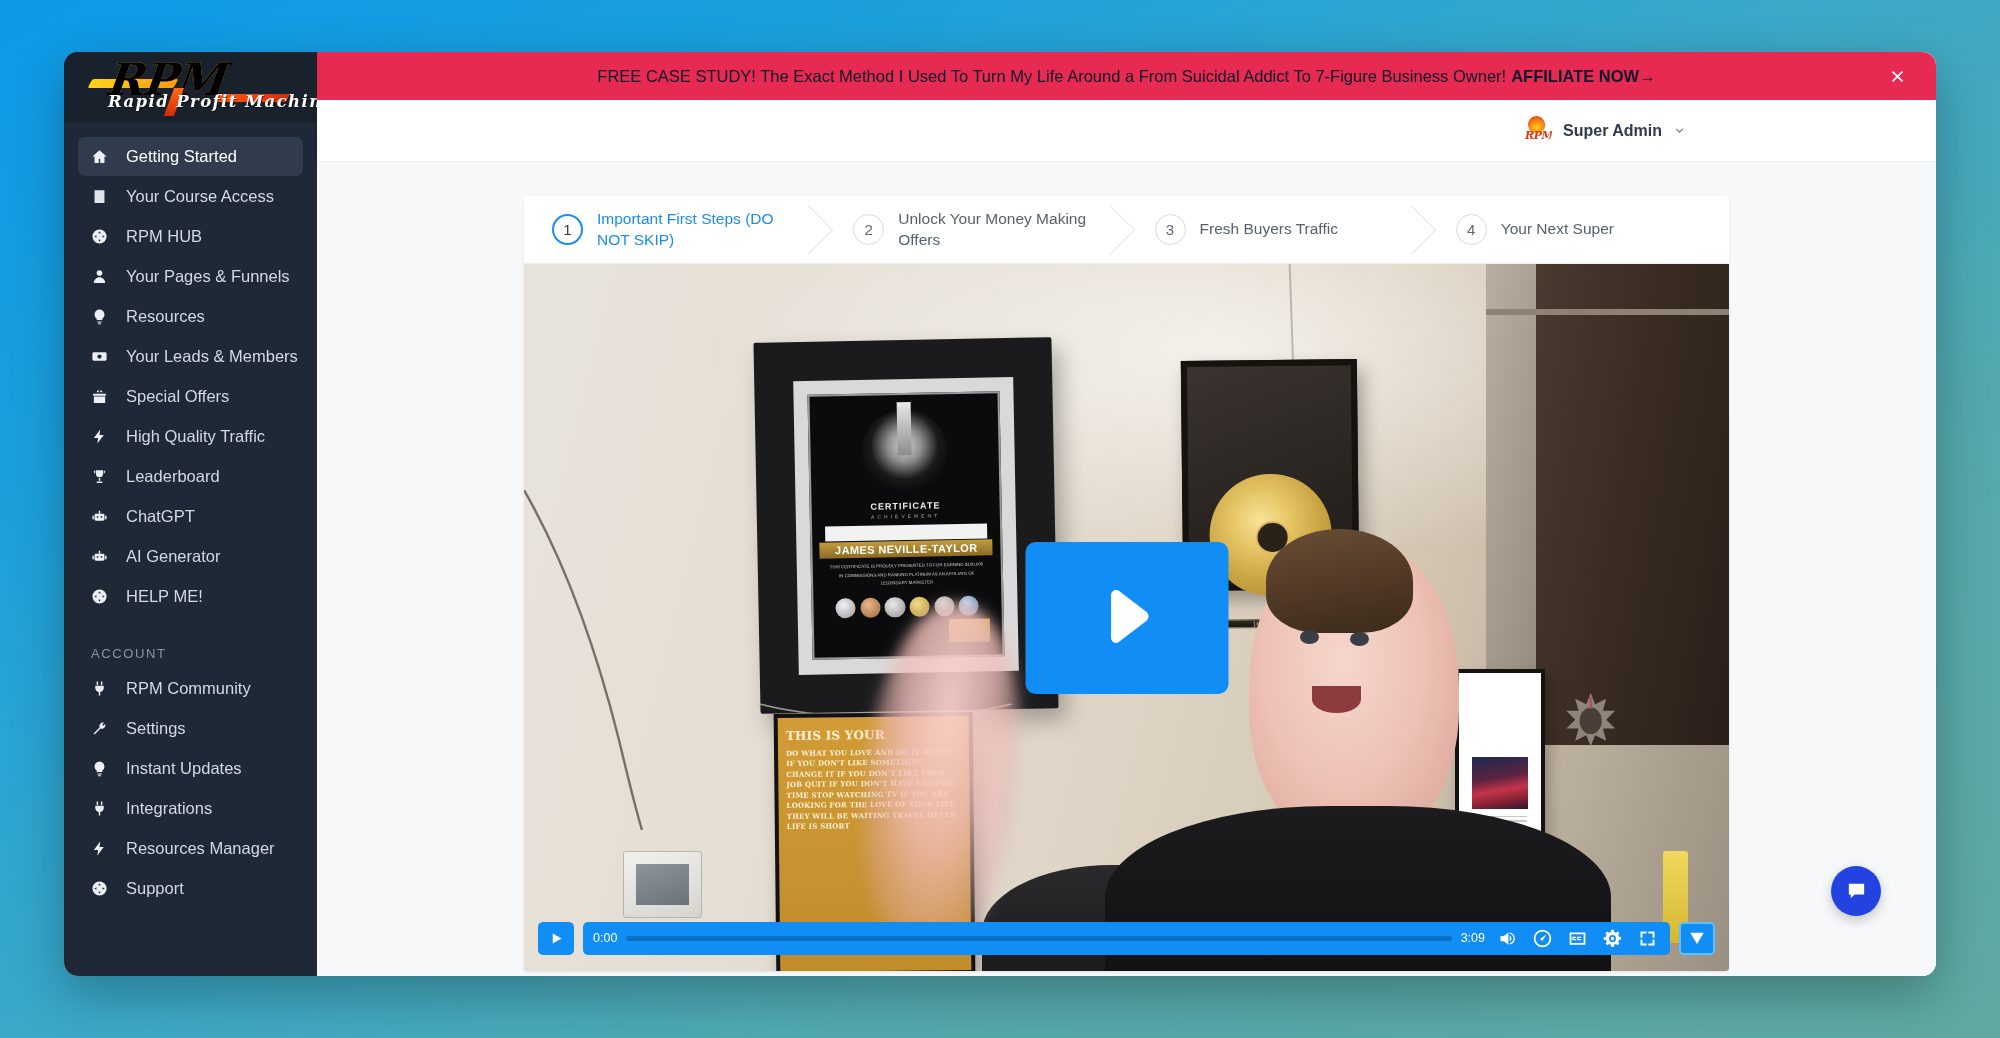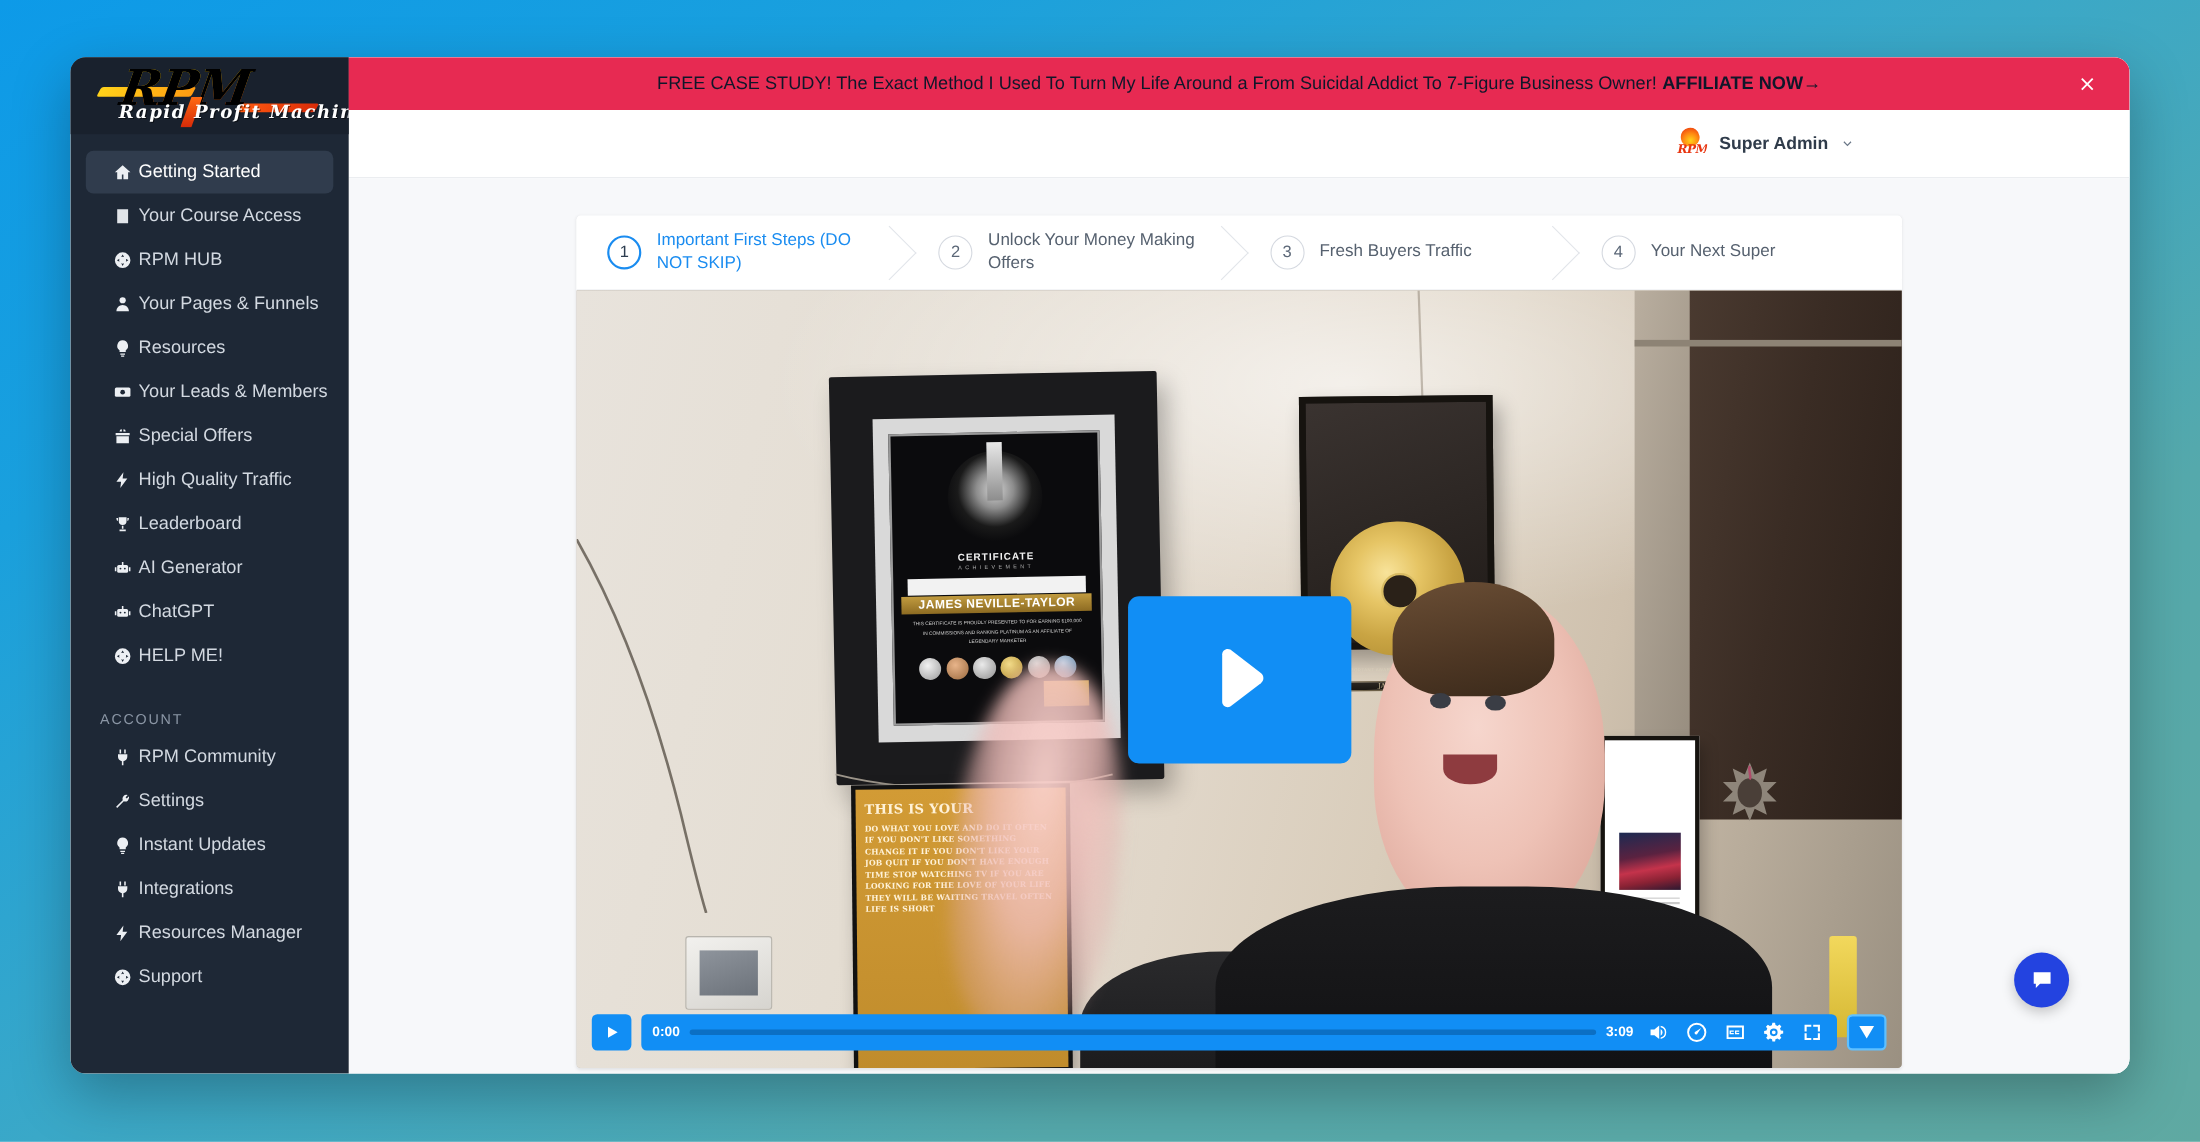--- a/index.html
+++ b/index.html
@@ -109,24 +109,24 @@
     letter-spacing: 1.4px;
     white-space: nowrap;
     text-shadow: 1px 1px 0 rgba(0,0,0,.5);
   }
 
   .nav-scroll { flex: 1; padding: 14px 0 10px 0; overflow: hidden; }
 
   .nav-item {
     display: flex;
     align-items: center;
-    gap: 5px;
+    gap: 17px;
     height: 39px;
     margin: 1px 14px;
-    padding: 0 24px;
+    padding: 0 12px;
     border-radius: 7px;
     color: #d3d9e1;
     font-size: 16.5px;
     cursor: pointer;
     white-space: nowrap;
   }
   .nav-item.active { background: #303c4d; color: #ffffff; }
   .nav-ico {
     width: 19px; height: 19px;
     flex: 0 0 19px;
@@ -617,21 +617,21 @@
     border-radius: 5px;
     display: flex;
     align-items: center;
     padding: 0 10px;
     gap: 9px;
     min-width: 0;
   }
   .time-label {
     color: #ffffff;
     font-size: 12.5px;
-    font-weight: bold;
+    font-weight: normal;
     flex: 0 0 auto;
   }
   #track {
     flex: 1;
     height: 5px;
     background: #0b6fc4;
     border-radius: 3px;
     position: relative;
     min-width: 0;
     cursor: pointer;
@@ -778,33 +778,33 @@
 
       <div class="nav-item">
         <span class="nav-ico">
             <svg viewBox="0 0 24 24">
               <rect x="5" y="8" width="14" height="10" rx="2"></rect>
               <path d="M11 4h2v4h-2zM2 11h2v5H2zm18 0h2v5h-2z"></path>
               <circle cx="9.2" cy="12.6" r="1.2" fill="#1e2836"></circle>
               <circle cx="14.8" cy="12.6" r="1.2" fill="#1e2836"></circle>
             </svg>
           </span>
-        <span>AI Generator</span>
+        <span>ChatGPT</span>
       </div>
 
       <div class="nav-item">
         <span class="nav-ico">
             <svg viewBox="0 0 24 24">
               <rect x="5" y="8" width="14" height="10" rx="2"></rect>
               <path d="M11 4h2v4h-2zM2 11h2v5H2zm18 0h2v5h-2z"></path>
               <circle cx="9.2" cy="12.6" r="1.2" fill="#1e2836"></circle>
               <circle cx="14.8" cy="12.6" r="1.2" fill="#1e2836"></circle>
             </svg>
           </span>
-        <span>ChatGPT</span>
+        <span>AI Generator</span>
       </div>
 
       <div class="nav-item">
         <span class="nav-ico">
             <svg viewBox="0 0 24 24">
               <path d="M12 2a10 10 0 1 0 0 20 10 10 0 0 0 0-20m0 2.6 1.9 3.3a5 5 0 0 0-3.8 0zM4.6 12l3.3-1.9a5 5 0 0 0 0 3.8zM12 19.4l-1.9-3.3a5 5 0 0 0 3.8 0zm7.4-7.4-3.3 1.9a5 5 0 0 0 0-3.8zM12 9a3 3 0 1 0 0 6 3 3 0 0 0 0-6"></path>
             </svg>
           </span>
         <span>HELP ME!</span>
       </div>

